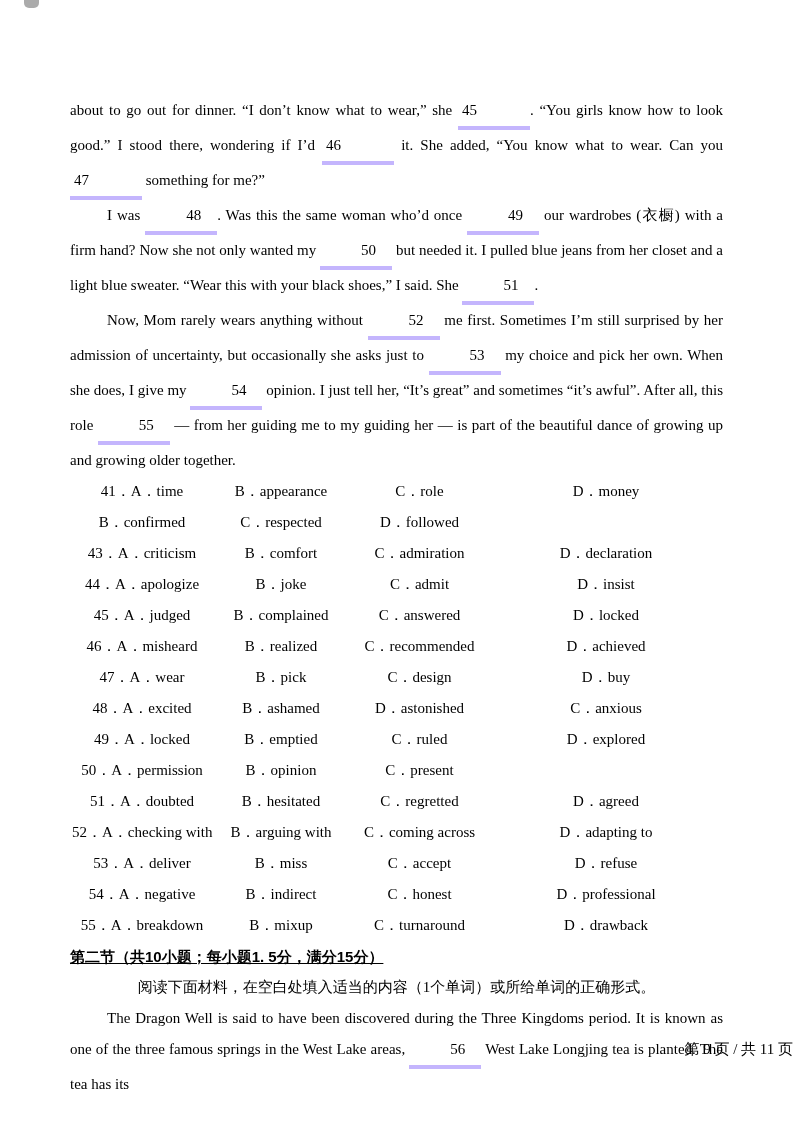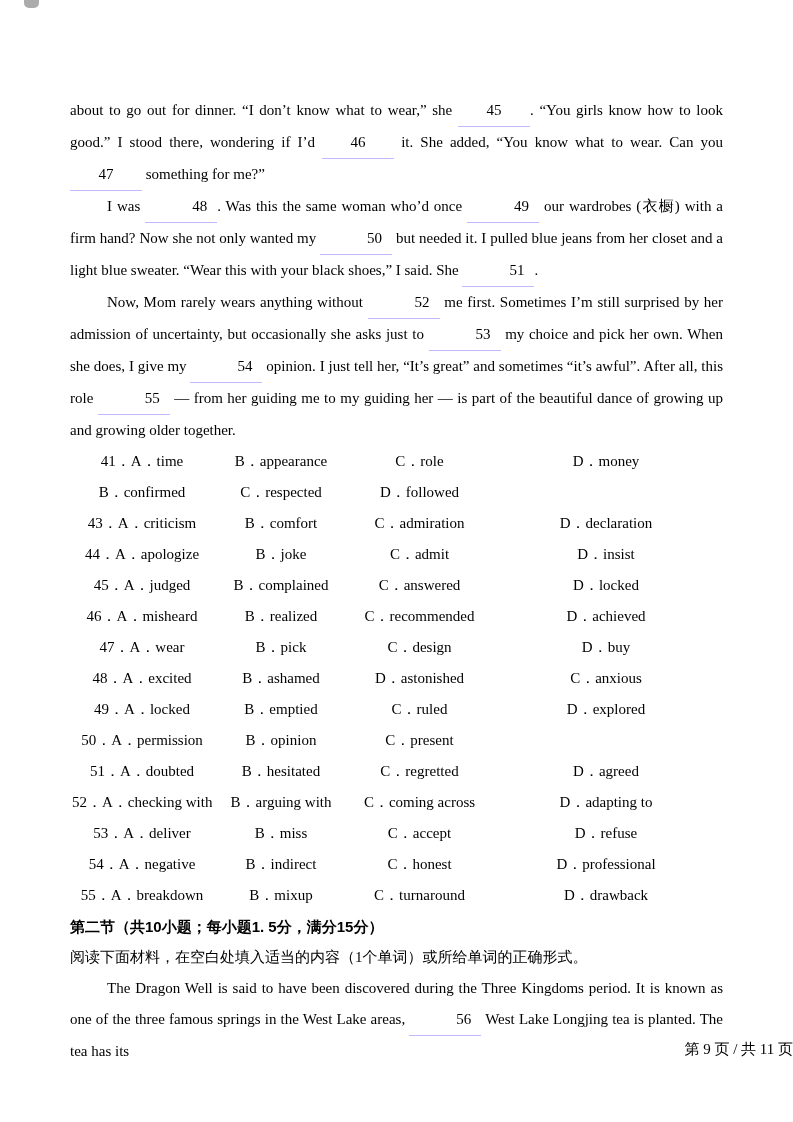--- a/index.html
+++ b/index.html
@@ -31,42 +31,44 @@
   p.para {
     margin: 0;
     font-size: 15px;
     line-height: 31px;
     text-align: justify;
   }
   p.para.indent { text-indent: 37px; }
   .blank {
     display: inline-block;
     min-width: 64px;
-    border-bottom: 1px solid #c4b5fd;
-    text-align: center;
+    border-bottom: 4px solid #c4b5fd;
+    text-align: left;
     padding: 0 4px;
   }
   .opts { }
   .opt-row {
     display: grid;
     grid-template-columns: 140px 138px 139px 1fr;
     font-size: 15px;
     line-height: 31px;
     padding-left: 2px;
   }
   .opt-cell { white-space: nowrap; text-align: center; }
   .sec-heading {
     font-size: 15px;
     line-height: 31px;
     font-weight: bold;
     font-family: "Liberation Sans", "DejaVu Sans", sans-serif;
+    text-decoration: underline;
   }
   .instruction {
     font-size: 15px;
     line-height: 31px;
+    text-align: center;
   }
   .footer {
     position: absolute;
     left: 0;
     right: 0;
     top: 1041px;
     text-align: right;
     font-size: 15px;
     line-height: 16px;
   }

